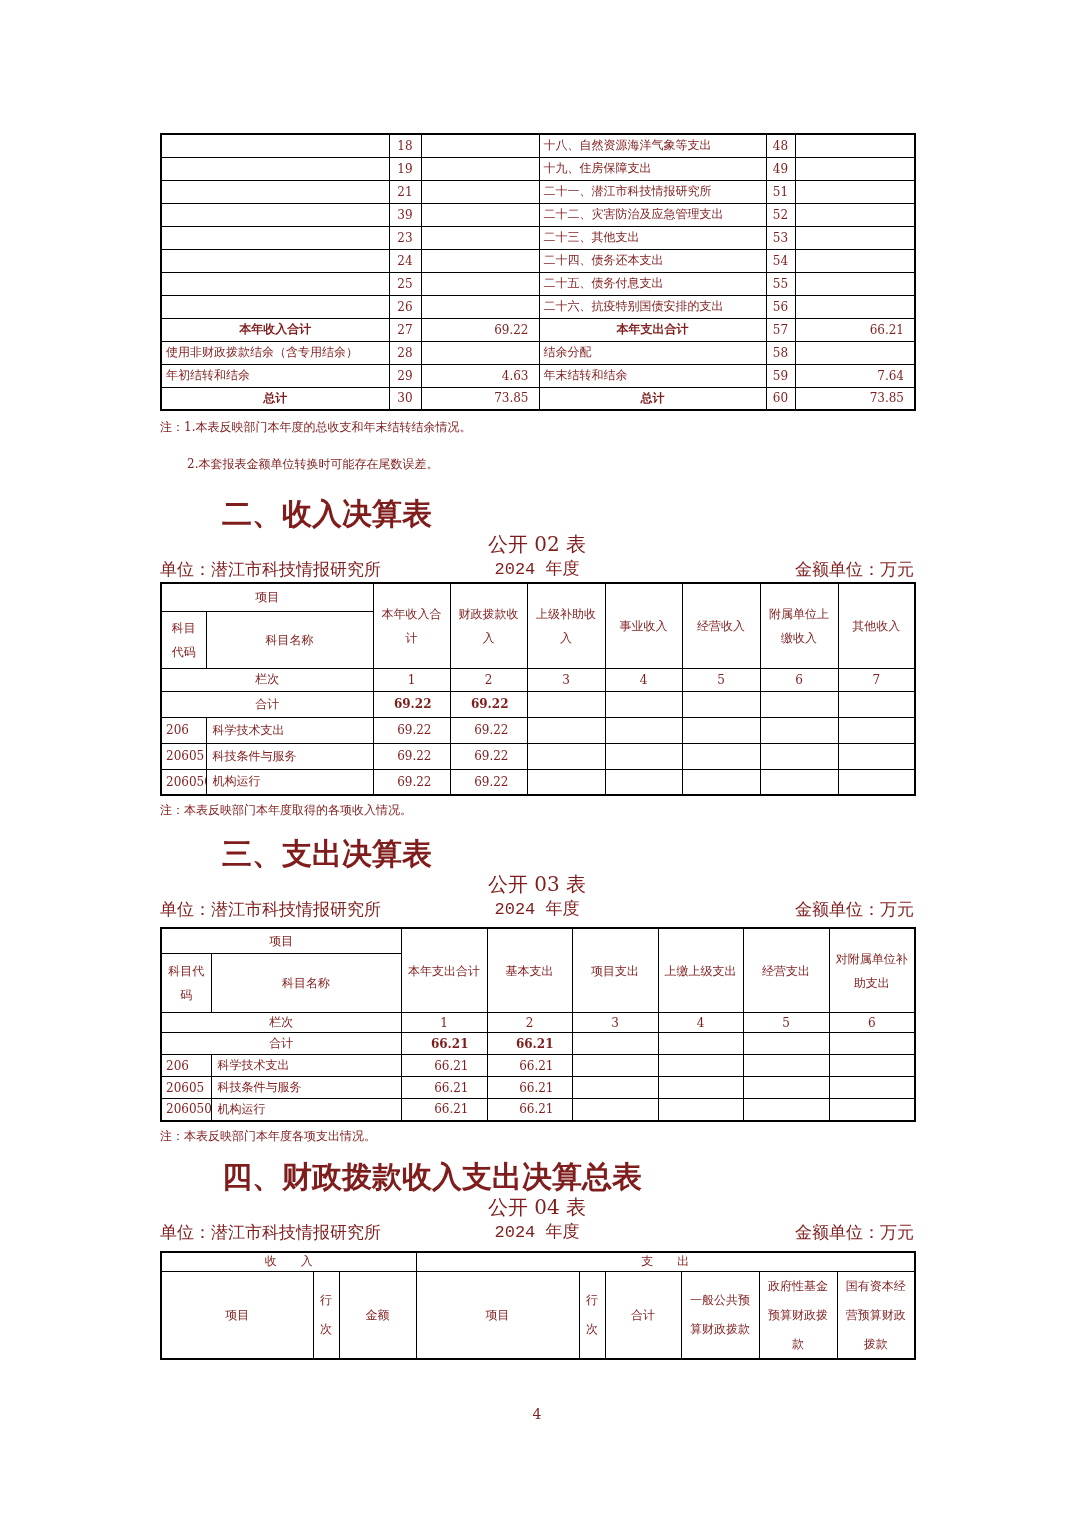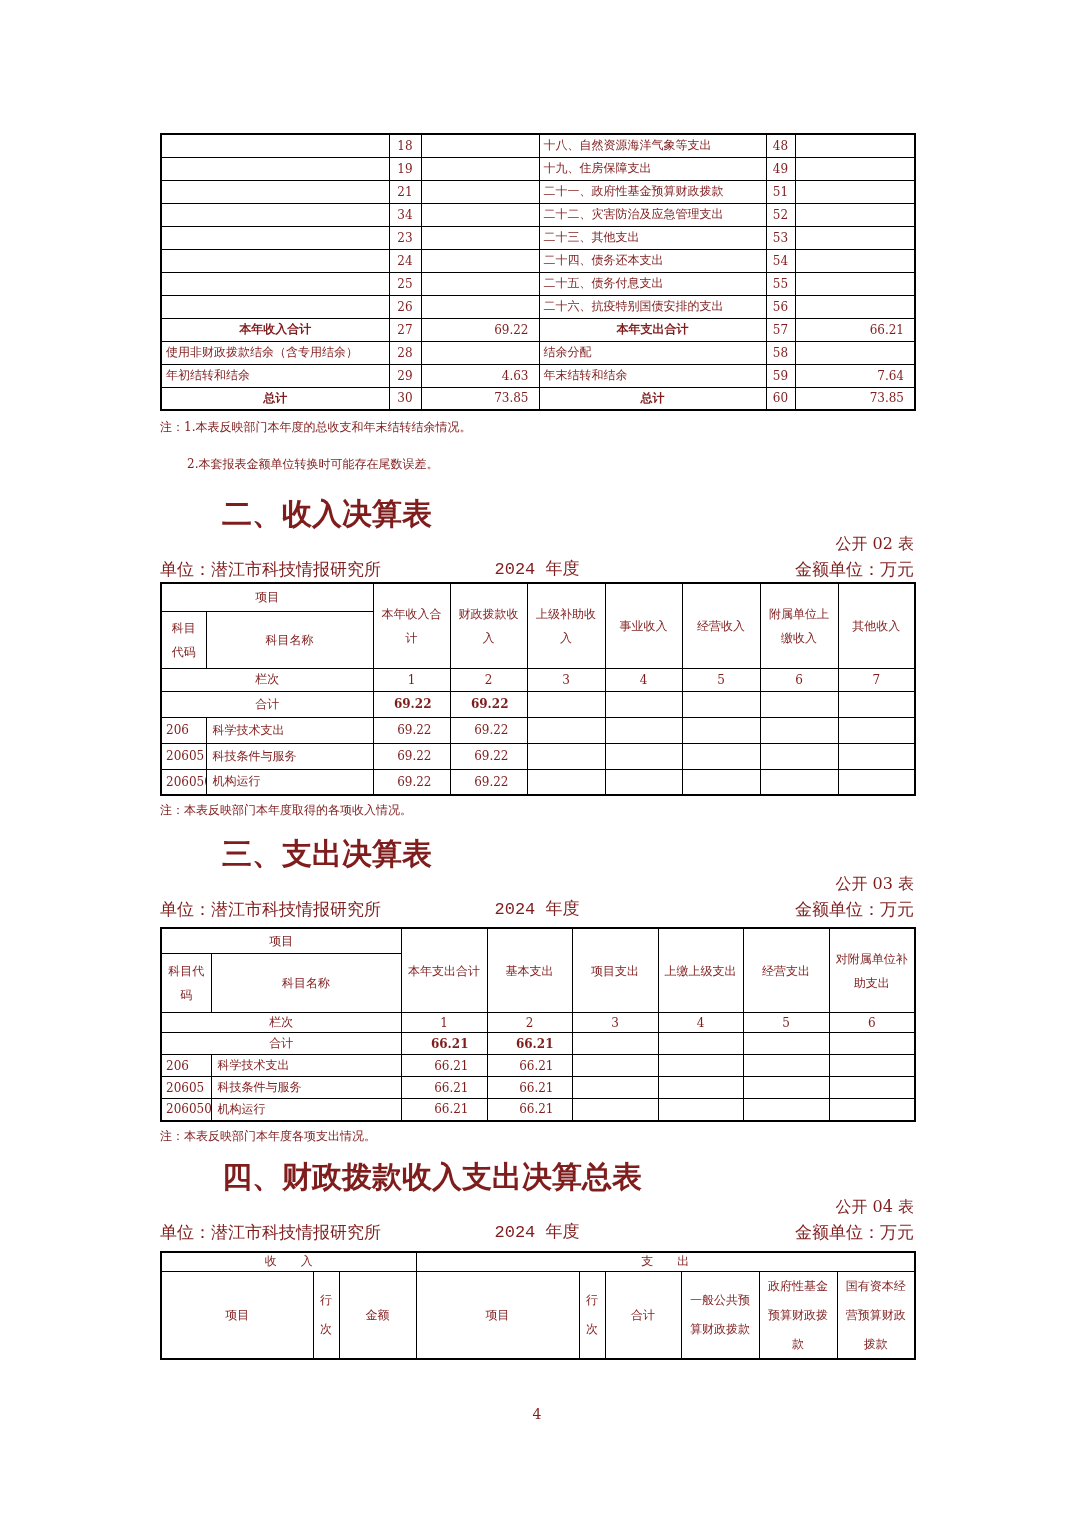--- a/index.html
+++ b/index.html
@@ -33,21 +33,21 @@
 
   
   .sec-title {
     font-family: "DejaVu Sans", "Liberation Sans", sans-serif;
     font-weight: bold; font-size: 30px; line-height: 34px;
     margin-left: 62px;
   }
   .mt-s2 { margin-top: 26px; }
   .mt-s3 { margin-top: 20px; }
   .mt-s4 { margin-top: 17px; }
-  .table-no { text-align: right; font-size: 16px; line-height: 20px; margin-top: 3px; }
+  .table-no { text-align: center; font-size: 20px; line-height: 20px; margin-top: 3px; }
   .unit-line { position: relative; font-size: 17px; line-height: 21px; height: 21px; margin-top: 5px; }
   .unit-line .year  { position: absolute; left: 50%; transform: translateX(-50%); top: 0; font-family: Liberation Mono, monospace; }
   .unit-line .money { position: absolute; right: 0; top: 0; }
   .tnote { font-size: 12px; line-height: 14px; margin-top: 7px; }
 
   
   .t2 { margin-top: 2px; }
   .t3 { margin-top: 7px; }
   .hc { text-align: center; line-height: 2; }
   .t2 .r1 td { height: 28px; }
@@ -108,28 +108,28 @@
     <td class="lbl">十九、住房保障支出</td>
     <td class="no">49</td>
     <td class="num"></td>
   </tr>
 
 
   <tr>
     <td class="lbl"></td>
     <td class="no">21</td>
     <td class="num"></td>
-    <td class="lbl">二十一、政府性基金预算财政拨款</td>
+    <td class="lbl">二十一、潜江市科技情报研究所</td>
     <td class="no">51</td>
     <td class="num"></td>
   </tr>
 
   <tr>
     <td class="lbl"></td>
-    <td class="no">34</td>
+    <td class="no">39</td>
     <td class="num"></td>
     <td class="lbl">二十二、灾害防治及应急管理支出</td>
     <td class="no">52</td>
     <td class="num"></td>
   </tr>
 
   <tr>
     <td class="lbl"></td>
     <td class="no">23</td>
     <td class="num"></td>

